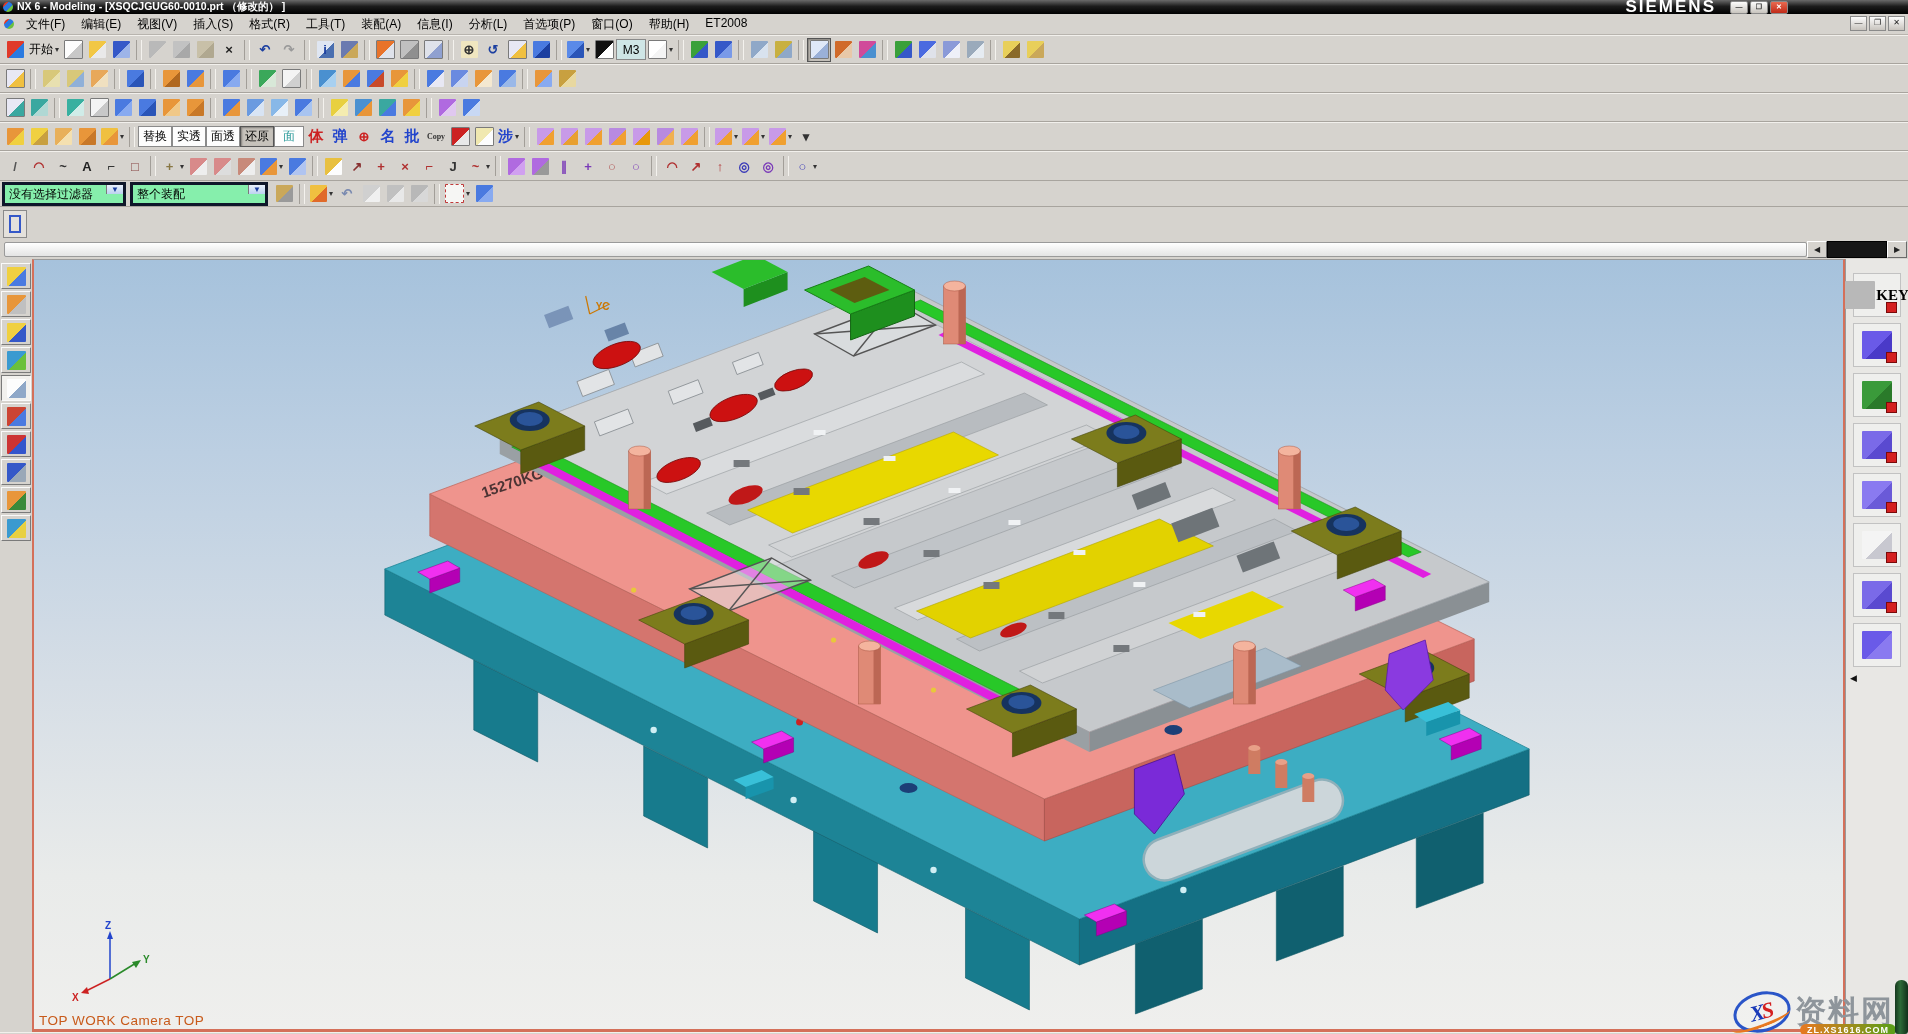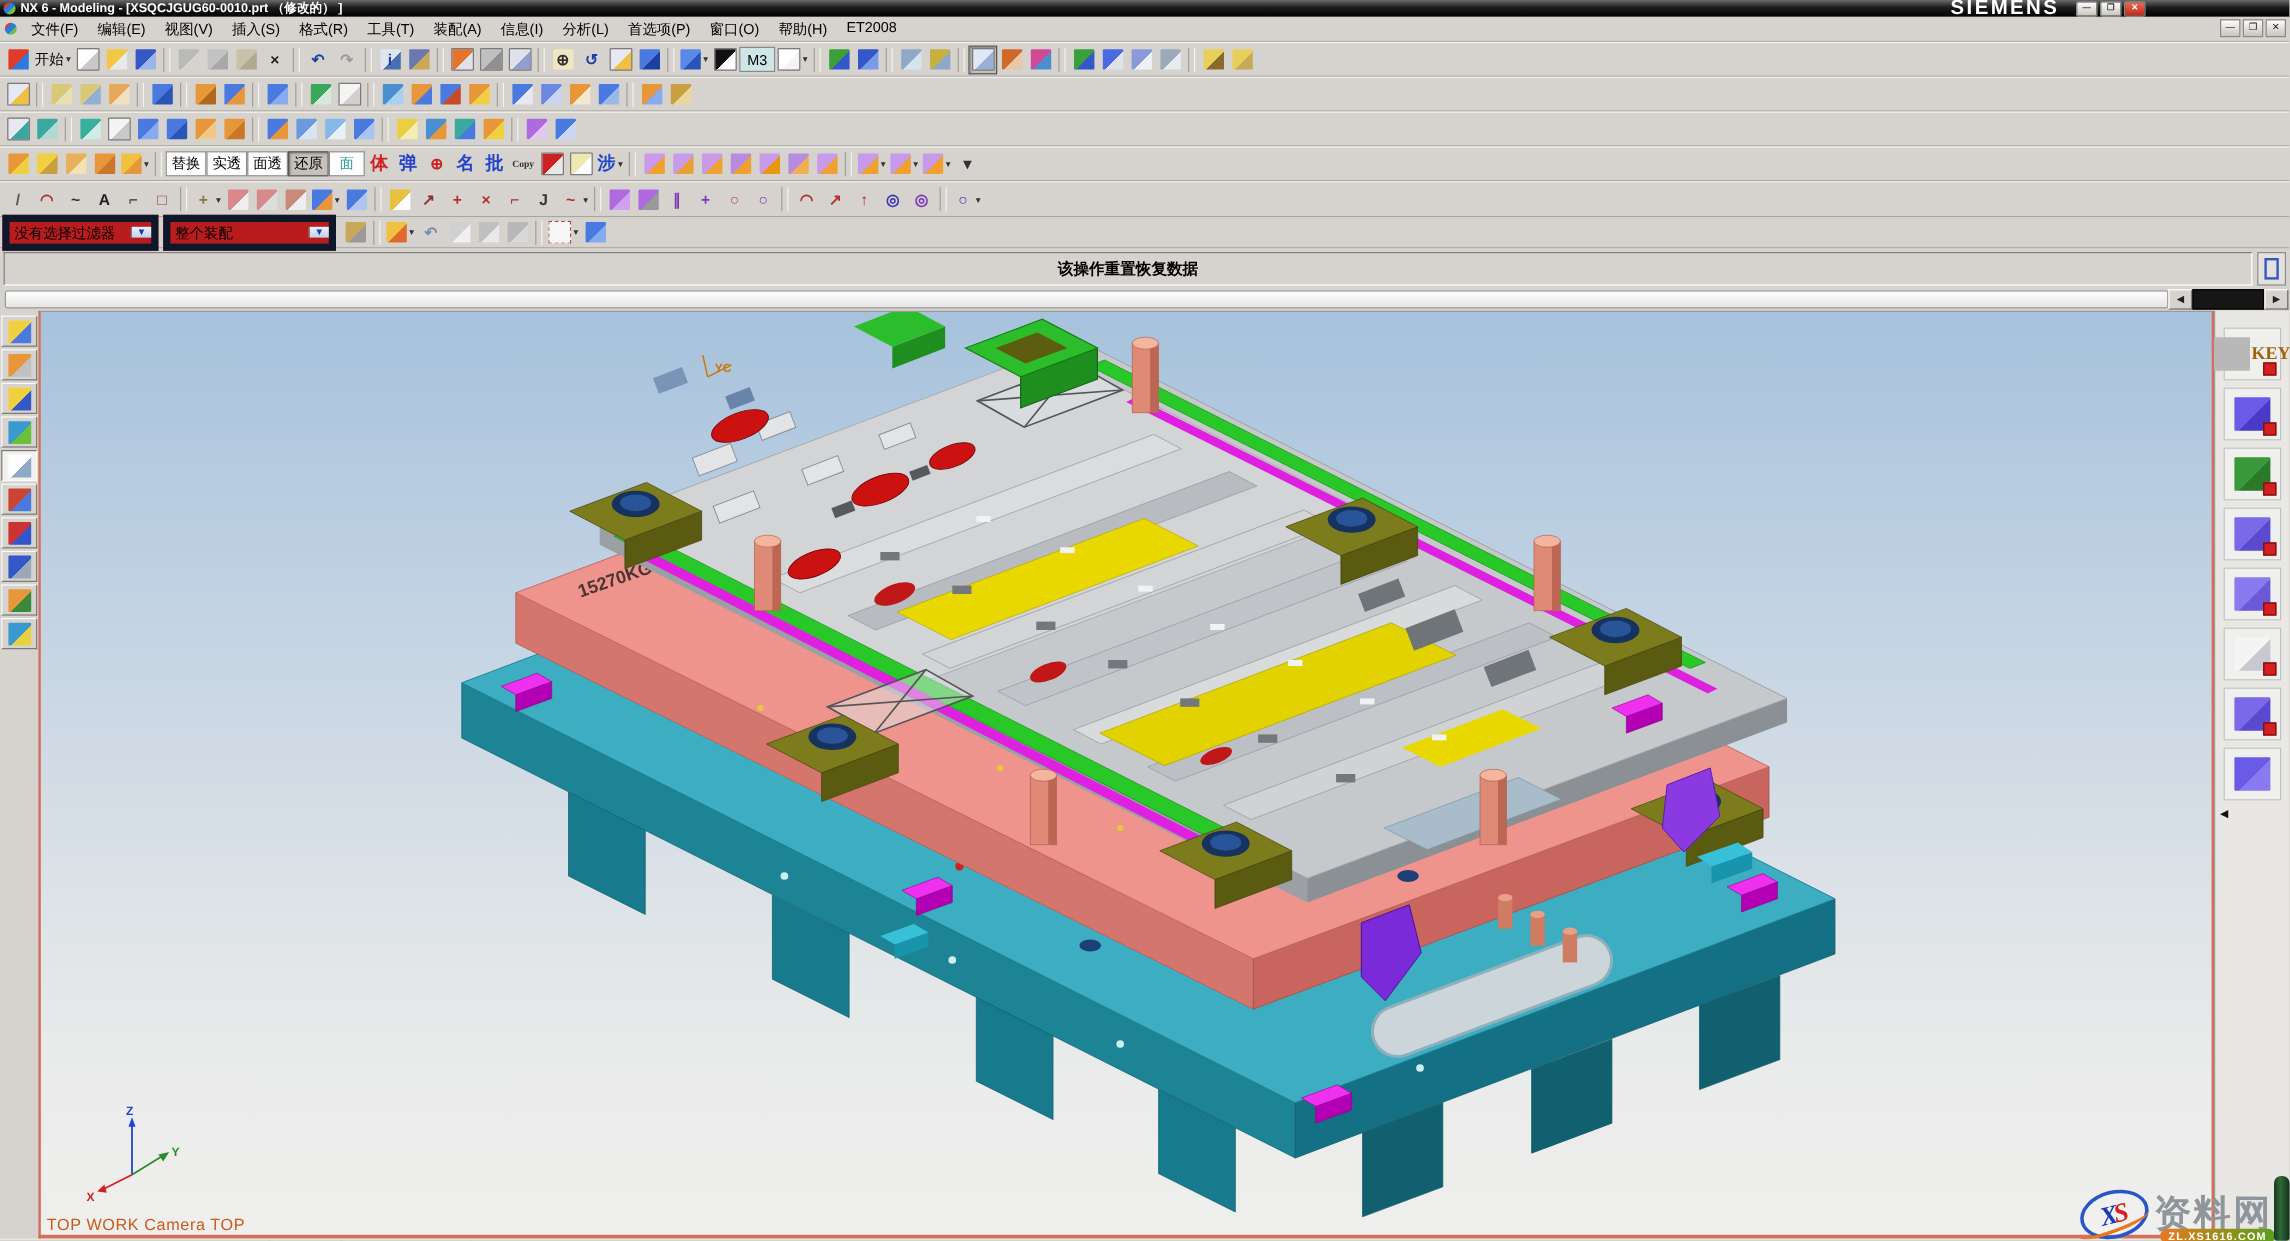--- a/index.html
+++ b/index.html
@@ -22,21 +22,21 @@
   .gi{width:17px;height:17px;display:flex;align-items:center;justify-content:center;font-size:13px;font-weight:bold;line-height:1;border-radius:1px;flex:none;}
   .lb{font-size:12px;white-space:nowrap;}
   .tbtn.box{border:1px solid #8a8a8a;background:#fdfdfd;padding:0 4px;height:19px;}
   .tbtn.pressed{border:1px solid #555;background:#c6c2bb;box-shadow:inset 1px 1px 2px rgba(0,0,0,.35);}
   .tbtn.char .lb{font-weight:bold;font-size:15px;font-family:"Liberation Serif",serif;}
   .tbtn.small .lb{font-size:8px;font-weight:bold;}
   .dd{font-size:8px;color:#333;margin-left:1px;}
   .tsep{width:4px;height:20px;border-left:1px solid #a29e98;border-right:1px solid #f4f2ee;margin:0 3px;flex:none;}
   
   .selbar{height:25px;background:#d6d3ce;display:flex;align-items:center;gap:4px;padding-left:2px;border-bottom:1px solid #a8a49e;}
-  .combo{display:flex;align-items:center;border:6px solid #0f172a;background:#b91c1c;height:18px;font-size:12px;}
+  .combo{display:flex;align-items:flex-start;border:3px solid #0f172a;background:#86efac;height:18px;font-size:12px;}
   .combo .val{padding:1px 4px 0;overflow:hidden;white-space:nowrap;}
   .combo .arrow{width:16px;background:linear-gradient(#eaf2fc,#bcd2f0);border-left:1px solid #7a7a7a;color:#1c3fa0;font-size:8px;display:flex;align-items:center;justify-content:center;}
   .dashbox .gi{border:1px dashed #c03a3a !important;background:#f6f6f4 !important;}
   
   .promptrow{height:28px;display:flex;gap:4px;padding:3px 3px 2px;background:#d6d3ce;}
   .promptfield{flex:1;border:1px solid;border-color:#808080 #ffffff #ffffff #808080;background:#d6d3ce;display:flex;align-items:center;justify-content:center;font-weight:bold;font-size:13px;}
   .clipbtn{width:22px;border:1px solid #8a8a8a;background:#e4e1dc;position:relative;}
   .clipbtn::after{content:"";position:absolute;inset:4px 5px;border:2px solid #3558c8;}
   .scrollrow{height:17px;display:flex;align-items:center;background:#d6d3ce;padding:1px 1px;}
   .scrolltrack{flex:1;height:13px;margin-left:3px;background:linear-gradient(#ffffff,#e4e4e4);border:1px solid #9a9a9a;border-radius:2px;}
@@ -612,21 +612,20 @@
         <span class="gi" style="background: rgb(248, 248, 246);"></span>
         <span class="dd">▾</span>
       </span>
       <span class="tbtn">
         <span class="gi" style="background: linear-gradient(135deg, rgb(74, 122, 224) 55%, rgb(136, 170, 240) 55%);"></span>
       </span>
     </span>
 </div>
 
 <div class="promptrow">
-  <div class="promptfield">该操作重置恢复数据</div>
   <div class="clipbtn"></div>
 </div>
 
 <div class="scrollrow">
   <div class="scrolltrack"></div>
   <div class="scrollbtn">◀</div>
   <div class="scrollthumb"></div>
   <div class="scrollbtn">▶</div>
 </div>
 
@@ -901,21 +900,21 @@
     </svg>
 
     <div class="viewlabel">TOP WORK Camera TOP</div>
   </div>
 
   <div class="rbar">
     <div>
 
     <span class="tbtn char">
           <span class="gi" style="background: rgb(184, 184, 184); color: rgb(170, 34, 34);"></span>
-          <span class="lb" style="color: #a16207;">KEY</span>
+          <span class="lb" style="color: #000000;">KEY</span>
           <span class="badge"></span>
         </span>
         <span class="tbtn">
           <span class="gi" style="background: linear-gradient(135deg, rgb(106, 90, 232) 55%, rgb(74, 58, 200) 55%);"></span>
           <span class="badge"></span>
         </span>
         <span class="tbtn">
           <span class="gi" style="background: linear-gradient(135deg, rgb(58, 154, 58) 55%, rgb(42, 122, 42) 55%);"></span>
           <span class="badge"></span>
         </span>

